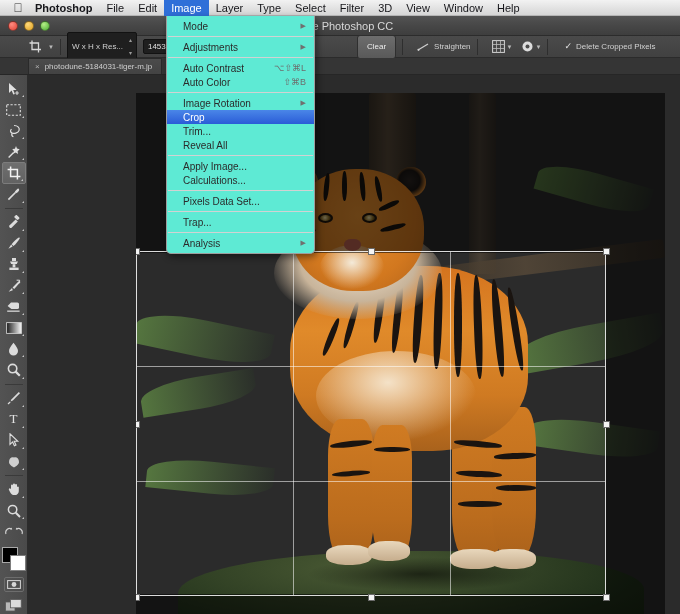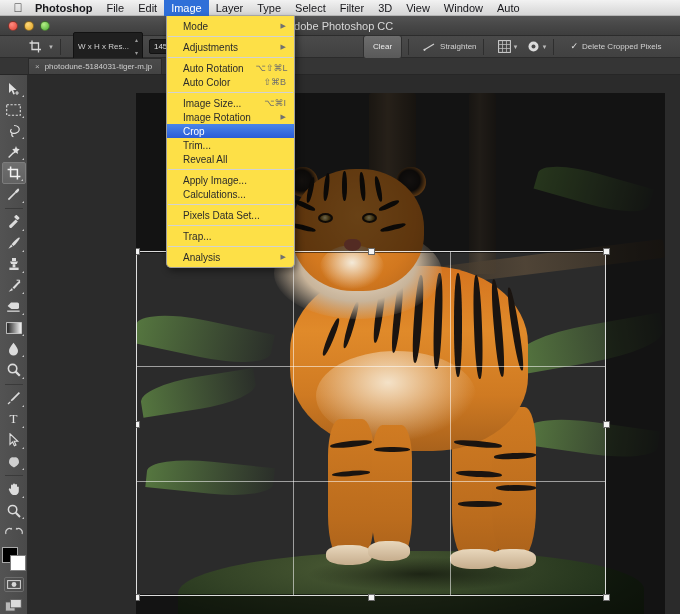--- a/index.html
+++ b/index.html
@@ -58,21 +58,20 @@
     width: 22px; height: 18px; margin-left: 24px;
     display: flex; align-items: center; justify-content: center;
     color: #d6d6d6;
   }
   .tri-small { color: #b9b9b9; font-size: 6px; margin-left: 2px; }
   .ob-select {
     height: 30px; min-width: 70px; padding: 0 4px;
     background: #1f1f1f; border: 1px solid #121212; border-radius: 2px;
     color: #cfcfcf; font-size: 8px; line-height: 13px;
     display: flex; align-items: center; justify-content: space-between;
-    margin-left: 6px;
   }
   .ob-select .stepper { font-size: 6px; color: #9a9a9a; margin-left: 4px; }
   .ob-field {
     height: 15px; width: 62px; padding: 0 4px; margin-left: 6px;
     background: #1f1f1f; border: 1px solid #121212; border-radius: 2px;
     color: #e0e0e0; font-size: 8px; line-height: 13px;
     display: flex; align-items: center;
   }
   .ob-btn {
     height: 24px; padding: 0 9px;
@@ -248,22 +247,22 @@
     position: absolute; border: 1px solid rgba(255,255,255,.85);
   }
   .crop-third { position: absolute; background: rgba(255,255,255,.55); }
   .crop-handle {
     position: absolute; width: 7px; height: 7px;
     background: #f4f4f4; border: 1px solid #6a6a6a;
   }
 
   
   .menu {
-    position: absolute; left: 166px; top: 16px; width: 129px;
-    background: #fde047;
+    position: absolute; left: 166px; top: 16px; width: 149px;
+    background: #5eead4;
     border: 1px solid #9d9d9d; border-top: none;
     box-shadow: 2px 3px 7px rgba(0,0,0,.45);
     border-radius: 0 0 5px 5px;
     padding: 3px 0 3px 0;
     z-index: 50;
   }
   .menu-row {
     height: 14px; display: flex; align-items: center;
     padding: 0 8px 0 16px;
     font-size: 10px; color: #2b2b2b; white-space: nowrap;
@@ -286,21 +285,21 @@
     <div class="mb-item">File</div>
     <div class="mb-item">Edit</div>
     <div class="mb-item active">Image</div>
     <div class="mb-item">Layer</div>
     <div class="mb-item">Type</div>
     <div class="mb-item">Select</div>
     <div class="mb-item">Filter</div>
     <div class="mb-item">3D</div>
     <div class="mb-item">View</div>
     <div class="mb-item">Window</div>
-    <div class="mb-item">Auto</div>
+    <div class="mb-item">Help</div>
   </div>
 
   <div class="titlebar">
     <div class="lights">
       <div class="light l-red"></div>
       <div class="light l-yellow"></div>
       <div class="light l-green"></div>
     </div>
     <div class="win-title">Adobe Photoshop CC</div>
   </div>
@@ -628,33 +627,29 @@
       <span class="label">Mode</span>
       <span class="submenu-arrow">▶</span>
     </div>
     <div class="menu-sep"></div>
     <div class="menu-row">
       <span class="label">Adjustments</span>
       <span class="submenu-arrow">▶</span>
     </div>
     <div class="menu-sep"></div>
     <div class="menu-row">
-      <span class="label">Auto Rotation</span>
+      <span class="label">Auto Contrast</span>
       <span class="accel">⌥⇧⌘L</span>
     </div>
     <div class="menu-row">
       <span class="label">Auto Color</span>
       <span class="accel">⇧⌘B</span>
     </div>
     <div class="menu-sep"></div>
     <div class="menu-row">
-      <span class="label">Image Size...</span>
-      <span class="accel">⌥⌘I</span>
-    </div>
-    <div class="menu-row">
       <span class="label">Image Rotation</span>
       <span class="submenu-arrow">▶</span>
     </div>
     <div class="menu-row hl">
       <span class="label">Crop</span>
     </div>
     <div class="menu-row">
       <span class="label">Trim...</span>
     </div>
     <div class="menu-row">

